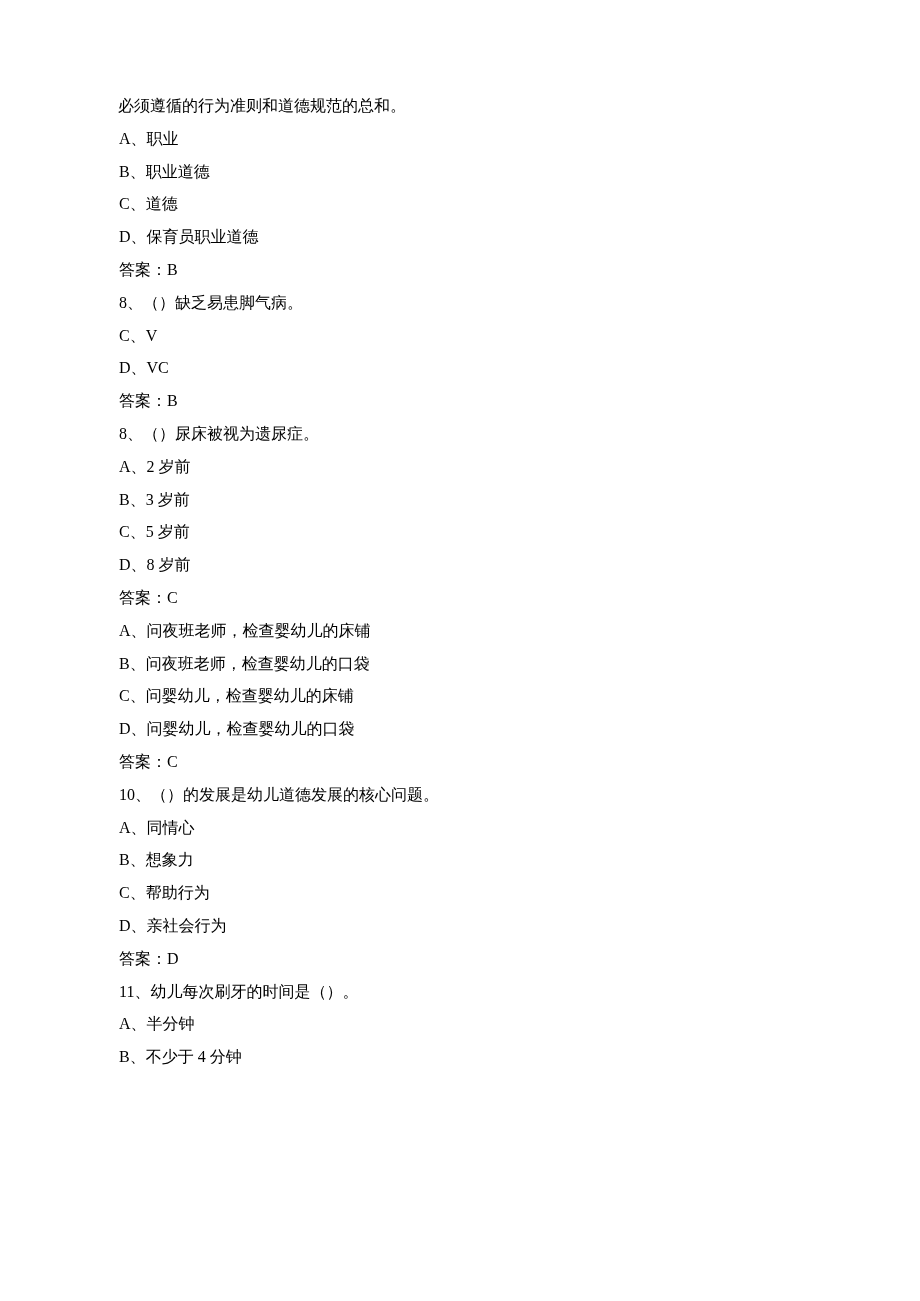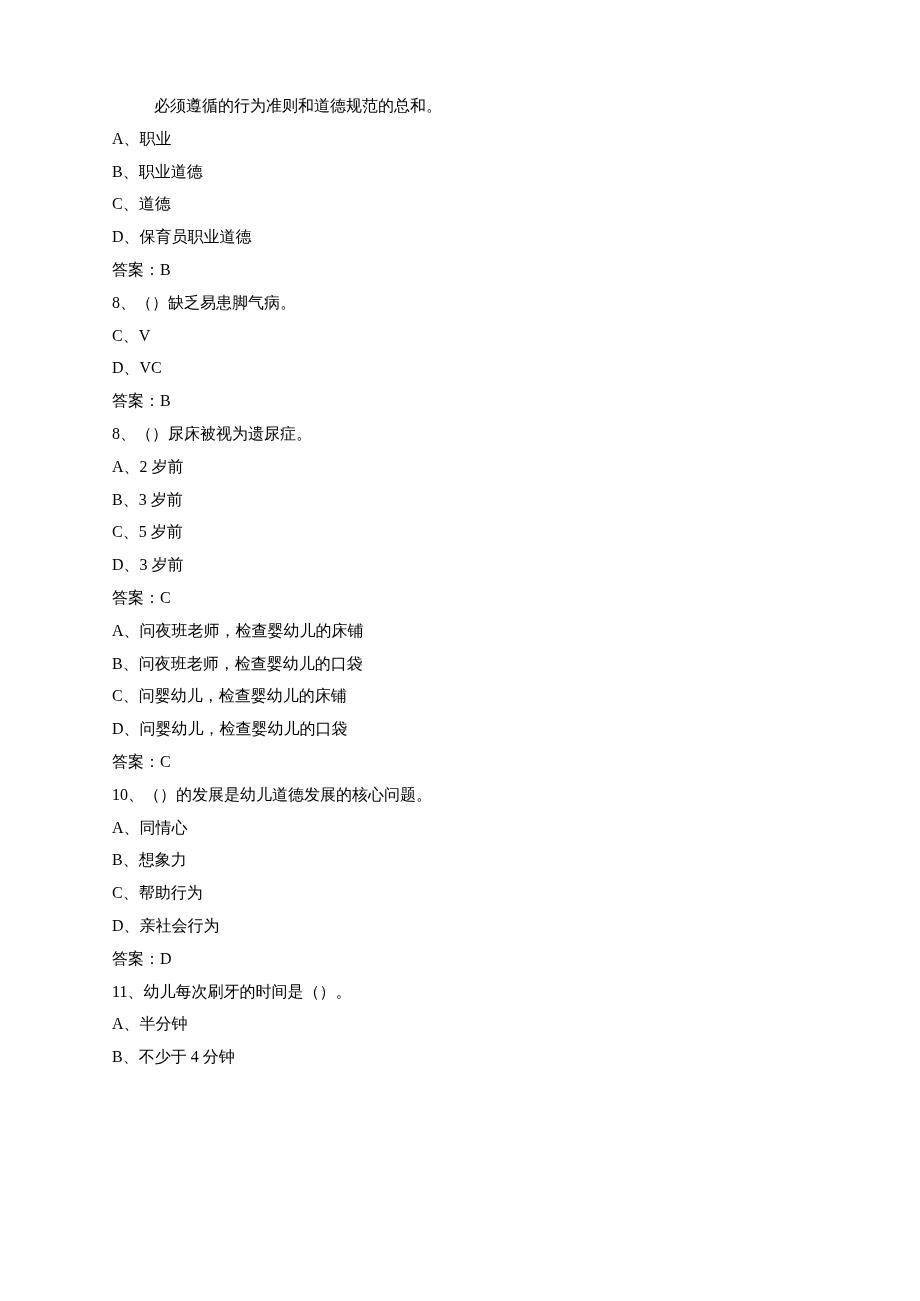--- a/index.html
+++ b/index.html
@@ -10,30 +10,29 @@
   }
   .page {
     width: 830px;
     min-height: 1301px;
     box-sizing: border-box;
     padding: 90px 0 0 0;
     font-family: "SimSun", "宋体", serif;
     font-size: 16px;
     color: #000;
     line-height: 2.05;
-    margin-left: 36px;
   }
   .line {
     white-space: pre;
   }
   .first-line {
     padding-left: 118px;
   }
   .indent-line {
-    padding-left: 76px;
+    padding-left: 119px;
   }
 </style>
 </head>
 <body>
 
 <div class="page">
 
   <div class="line first-line">必须遵循的行为准则和道德规范的总和。</div>
 
   <div class="line indent-line">A、职业</div>
@@ -44,21 +43,21 @@
 
   <div class="line indent-line">8、（）缺乏易患脚气病。</div>
   <div class="line indent-line">C、V</div>
   <div class="line indent-line">D、VC</div>
   <div class="line indent-line">答案：B</div>
 
   <div class="line indent-line">8、（）尿床被视为遗尿症。</div>
   <div class="line indent-line">A、2 岁前</div>
   <div class="line indent-line">B、3 岁前</div>
   <div class="line indent-line">C、5 岁前</div>
-  <div class="line indent-line">D、3 岁前</div>
+  <div class="line indent-line">D、8 岁前</div>
   <div class="line indent-line">答案：C</div>
 
   <div class="line indent-line">A、问夜班老师，检查婴幼儿的床铺</div>
   <div class="line indent-line">B、问夜班老师，检查婴幼儿的口袋</div>
   <div class="line indent-line">C、问婴幼儿，检查婴幼儿的床铺</div>
   <div class="line indent-line">D、问婴幼儿，检查婴幼儿的口袋</div>
   <div class="line indent-line">答案：C</div>
 
   <div class="line indent-line">10、（）的发展是幼儿道德发展的核心问题。</div>
   <div class="line indent-line">A、同情心</div>

